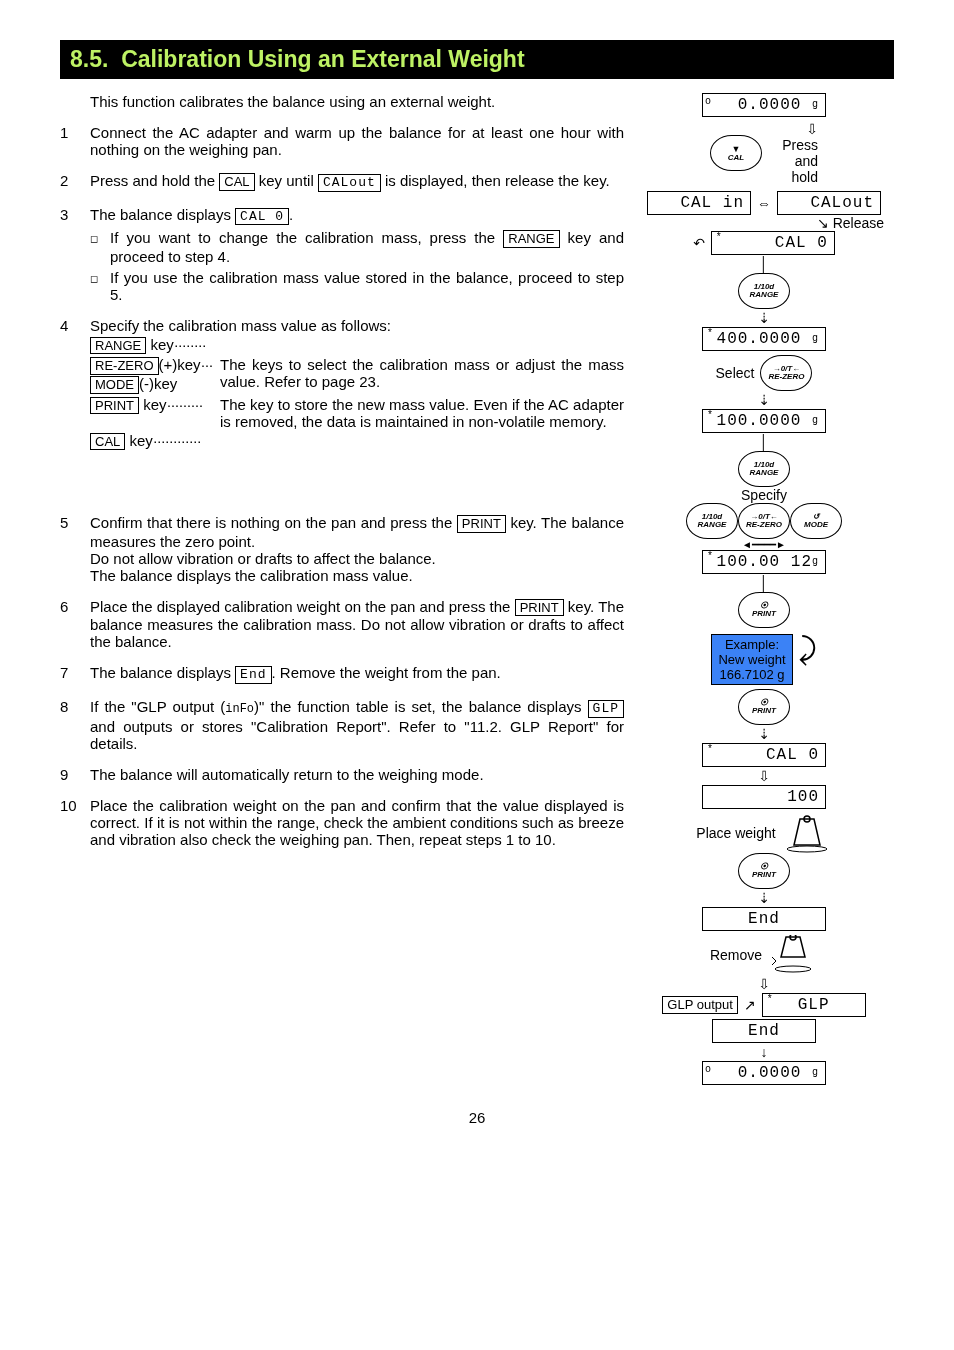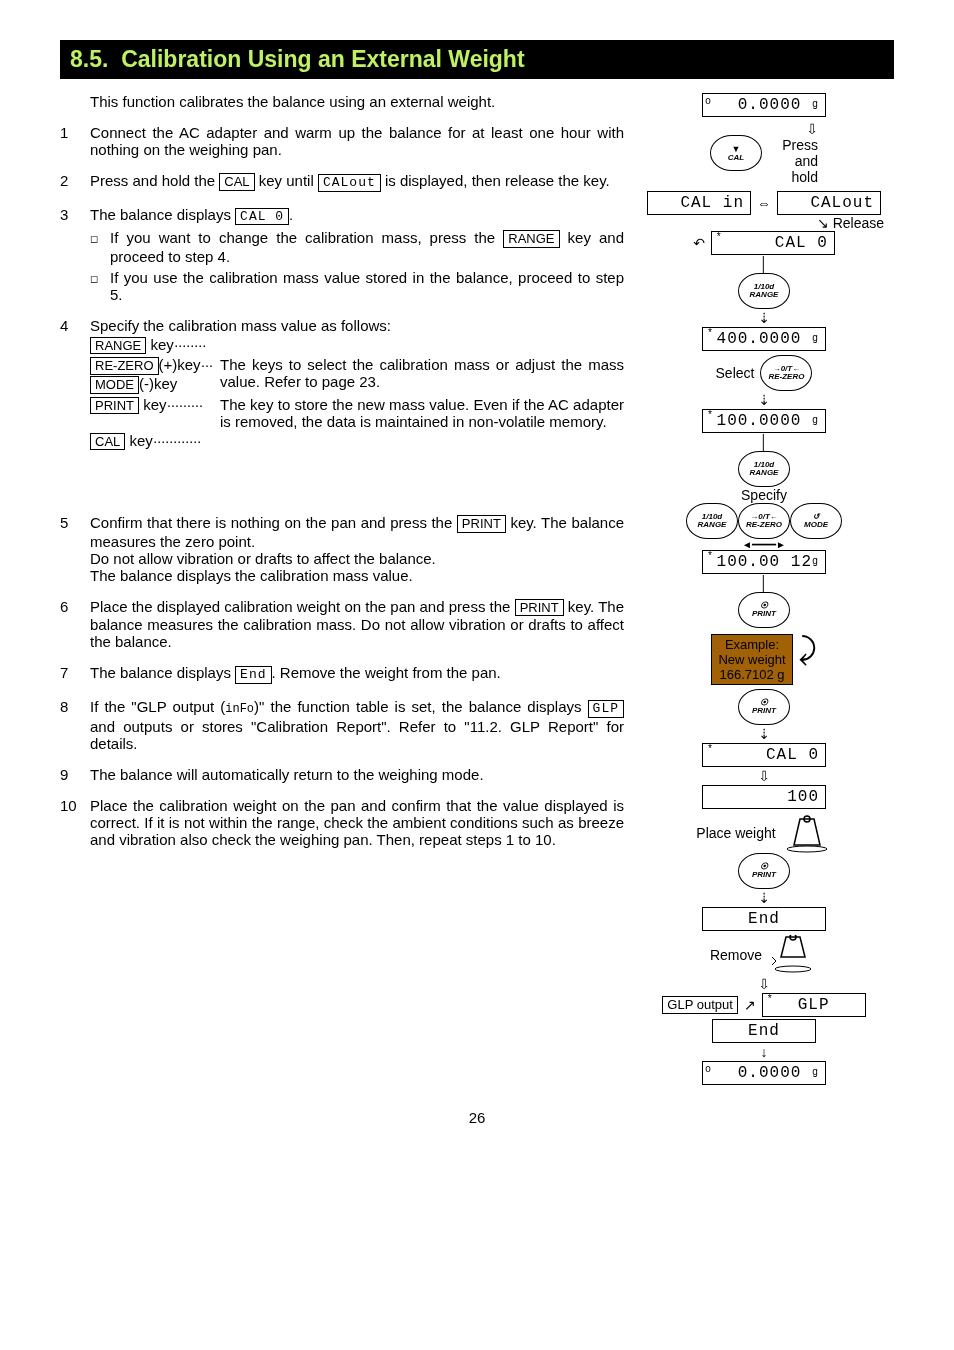--- a/index.html
+++ b/index.html
@@ -171,21 +171,21 @@
   }
   .three-btn {
     display: flex;
     gap: 0;
   }
   .example-box {
     border: 1px solid #000;
     padding: 2px 6px;
     font-size: 13px;
     text-align: center;
-    background: #a16207;
+    background: #3b82f6;
   }
   .small-seg {
     font-family: "Courier New", monospace;
     font-size: 12px;
   }
 </style>
 </head>
 <body>
 
 <div class="section-header">

